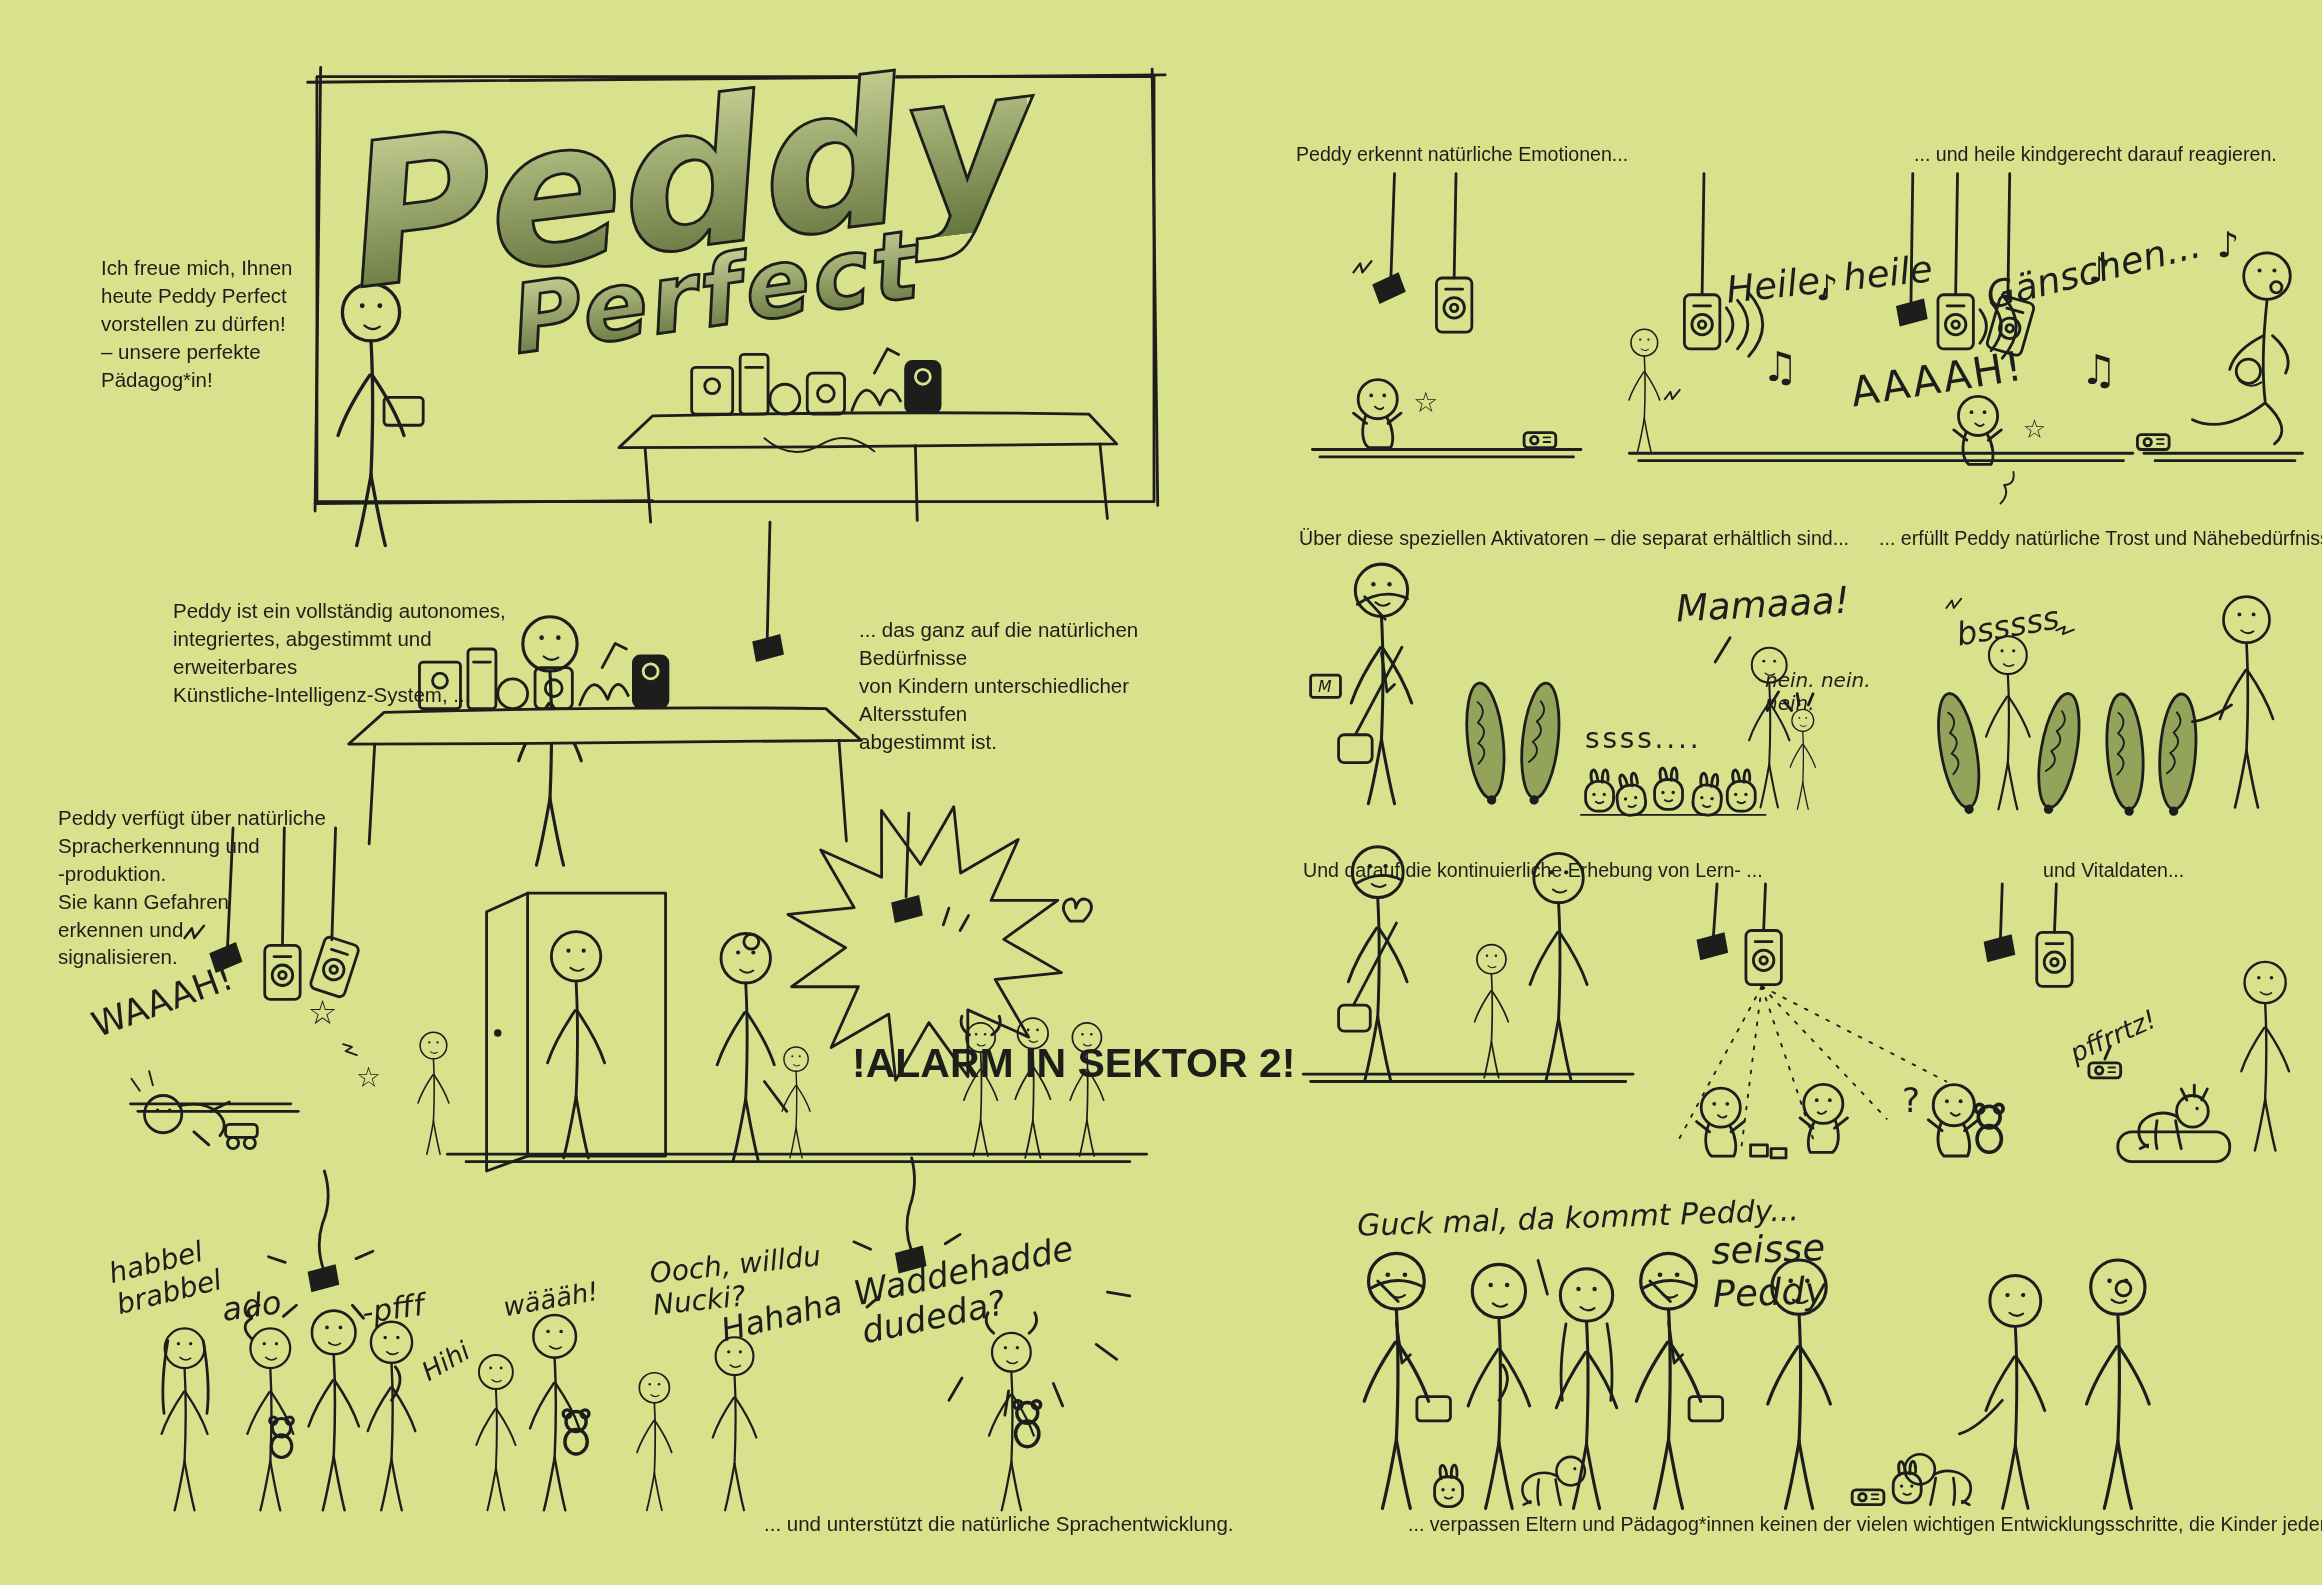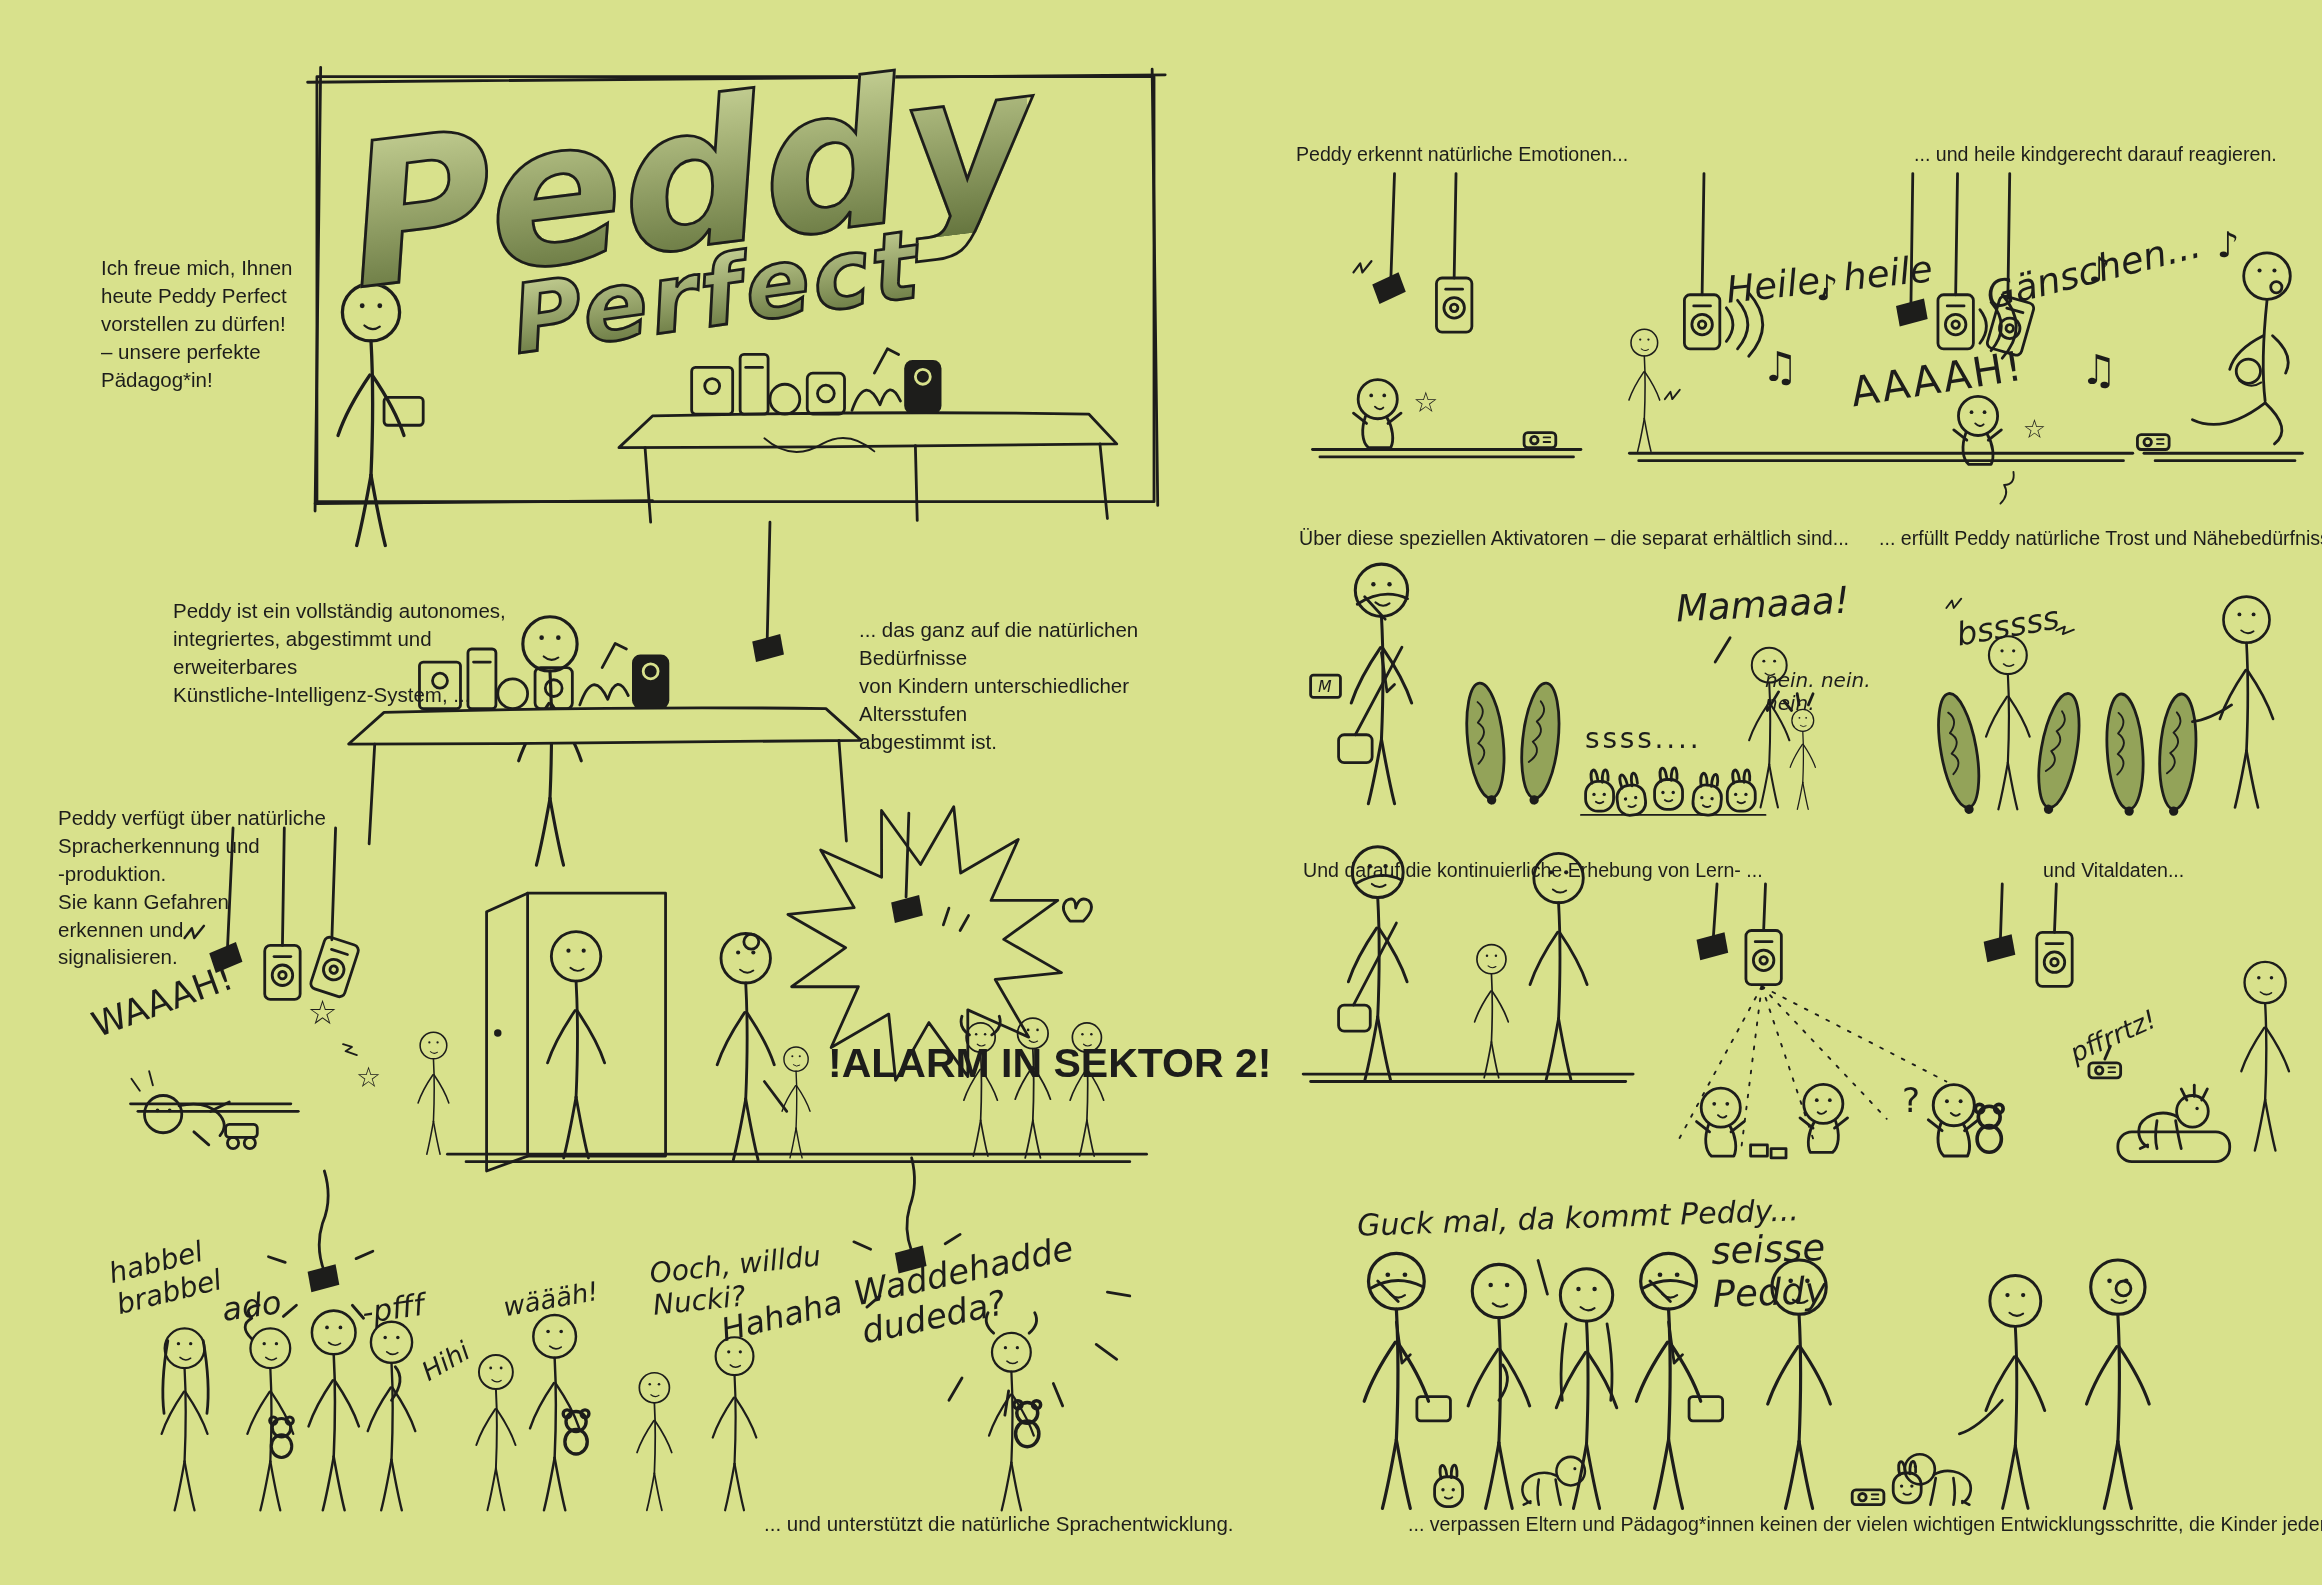--- a/index.html
+++ b/index.html
@@ -12,21 +12,21 @@
   .art .fill-green{fill:#93a359;}
   .art .fill-bg{fill:#d8e18c;}
   .art .thin{stroke-width:2;}
   .art .dash{stroke-dasharray:3 10;}
   .art text.glyph{font-family:"DejaVu Sans",sans-serif;fill:#1d1d1b;stroke:none;}
   .abs{position:absolute;}
   .cap{font-size:20.5px;line-height:1.36;white-space:pre-line;}
   .cap-r{font-size:19.6px;line-height:1.3;white-space:pre;}
   .hw{font-family:"DejaVu Sans",sans-serif;white-space:pre-line;line-height:1.15;}
   .cursive{font-style:italic;}
-  .alarm{font-weight:800;font-size:41px;letter-spacing:0px;white-space:nowrap;}
+  .alarm{font-weight:800;font-size:41px;letter-spacing:0px;white-space:nowrap;margin-left:24px;}
   .title-word{font-family:"DejaVu Sans",sans-serif;font-style:italic;font-weight:bold;
       color:#8e9e60;-webkit-text-stroke:2.8px #1d1d1b;line-height:0.9;}
   @supports ((-webkit-background-clip:text)){
     .title-word{background:linear-gradient(180deg,#bfca8e 5%,#66763f 100%);
         -webkit-background-clip:text;background-clip:text;color:transparent;}
   }
   .t1{font-size:198px;transform:rotate(-7deg);}
   .t2{font-size:95px;transform:rotate(-8deg);letter-spacing:3.7px;}
 </style>
 </head>

